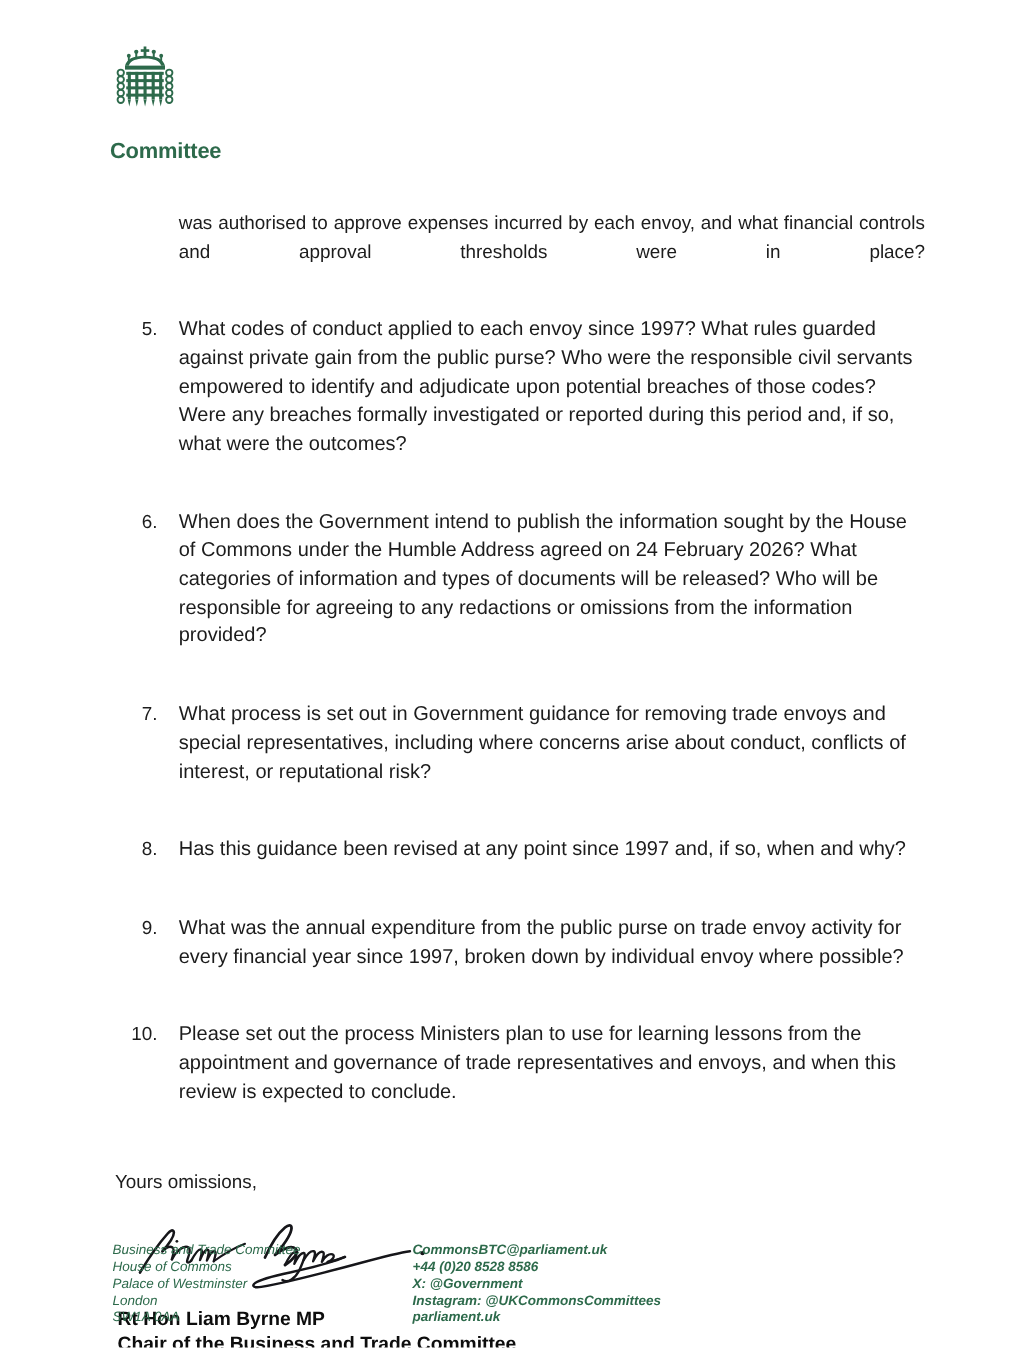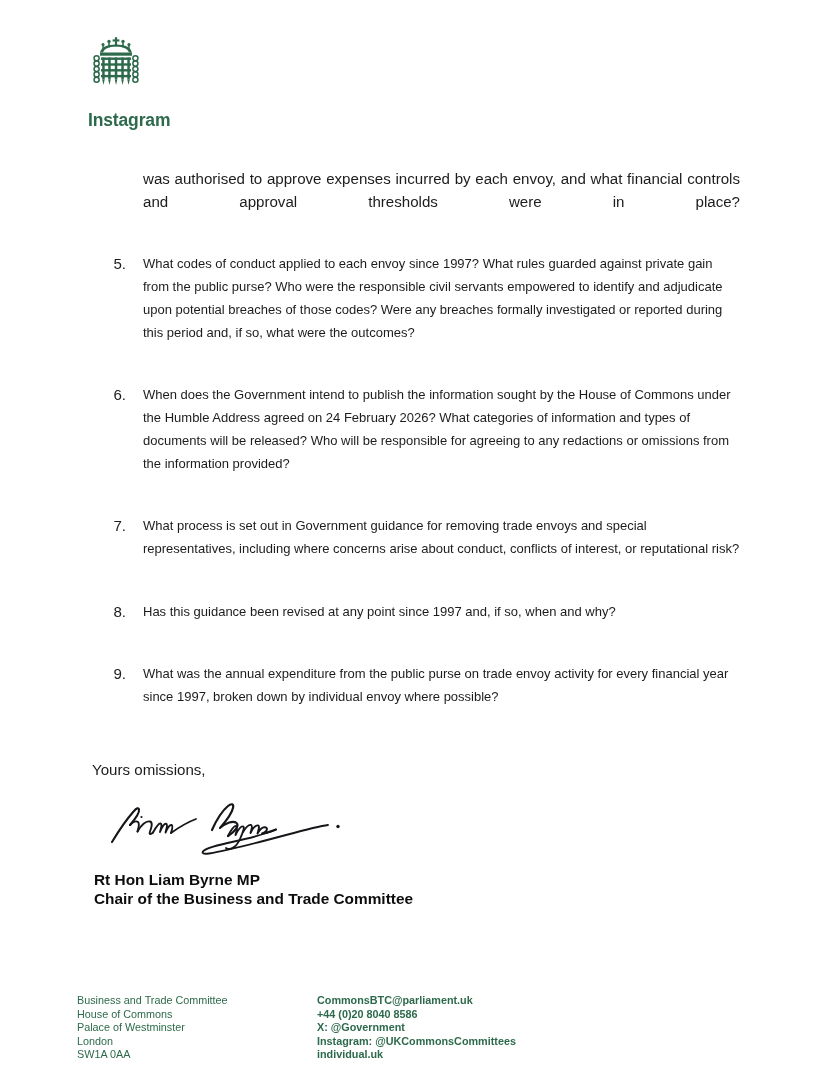--- a/index.html
+++ b/index.html
@@ -79,21 +79,21 @@
     position: absolute;
     left: 0;
     top: 0;
     width: 34px;
     text-align: right;
     font-size: 15.1px;
     line-height: 22.8px;
     color: #1c1c1c;
   }
   .qtext {
-    font-size: 13px;
+    font-size: 16px;
     line-height: 22.8px;
     text-align: justify;
     text-justify: inter-word;
     color: #1c1c1c;
   }
   
   .qtext::after, .para::after {
     content: "";
     display: inline-block;
     width: 100%;
@@ -128,27 +128,28 @@
     line-height: 19.5px;
     color: #0d0d0d;
   }
   .signoff .ln {
     display: block;
   }
 
   
   .footer {
     position: absolute;
-    left: 77px;
+    left: 90px;
     top: 994px;
     display: flex;
     gap: 24px;
     color: #2d6a4b;
     font-size: 10.8px;
     line-height: 13.6px;
+    font-style: italic;
   }
   .footer-col {
     display: block;
   }
   .footer-col.address {
     width: 172px;
   }
   .footer-col.contact {
     font-weight: bold;
     margin-left: 44px;
@@ -209,21 +210,21 @@
 
         <circle cx="47.4" cy="22.2" r="2.55" fill="none" stroke="#2d6a4b" stroke-width="1.5"></circle>
         <circle cx="47.4" cy="27.6" r="2.55" fill="none" stroke="#2d6a4b" stroke-width="1.5"></circle>
         <circle cx="47.4" cy="33.0" r="2.55" fill="none" stroke="#2d6a4b" stroke-width="1.5"></circle>
         <circle cx="47.4" cy="38.4" r="2.55" fill="none" stroke="#2d6a4b" stroke-width="1.5"></circle>
         <circle cx="47.4" cy="43.8" r="2.55" fill="none" stroke="#2d6a4b" stroke-width="1.5"></circle>
       </g>
     </svg>
 
     <div class="letterhead-title">
-      <span class="ln">Instagram</span>
+      <span class="ln">Committee</span>
     </div>
   </div>
 
   <div class="body">
 
     <p class="para continuation">was authorised to approve expenses incurred by each envoy, and what financial controls and approval thresholds were in place?</p>
 
     <ol class="qlist">
       <li class="qitem">
         <span class="qnum">5.</span>
@@ -237,20 +238,24 @@
         <span class="qnum">7.</span>
         <span class="qtext">What process is set out in Government guidance for removing trade envoys and special representatives, including where concerns arise about conduct, conflicts of interest, or reputational risk?</span>
       </li>
       <li class="qitem">
         <span class="qnum">8.</span>
         <span class="qtext">Has this guidance been revised at any point since 1997 and, if so, when and why?</span>
       </li>
       <li class="qitem">
         <span class="qnum">9.</span>
         <span class="qtext">What was the annual expenditure from the public purse on trade envoy activity for every financial year since 1997, broken down by individual envoy where possible?</span>
+      </li>
+      <li class="qitem">
+        <span class="qnum">10.</span>
+        <span class="qtext">Please set out the process Ministers plan to use for learning lessons from the appointment and governance of trade representatives and envoys, and when this review is expected to conclude.</span>
       </li>
     </ol>
 
 
     <div class="salutation">Yours omissions,</div>
 
     <svg class="signature" viewBox="0 0 270 62" aria-hidden="true">
       <g fill="none" stroke="#16161a" stroke-linecap="round" stroke-linejoin="round">
 
         <path d="M12 44 C18 34 26 22 34 13 C36.5 10 38.5 9.5 39 11.5 C39.6 14 36 20 30 27" stroke-width="2.1"></path>
@@ -285,20 +290,20 @@
   <div class="footer">
     <div class="footer-col address">
       <span class="ln">Business and Trade Committee</span>
       <span class="ln">House of Commons</span>
       <span class="ln">Palace of Westminster</span>
       <span class="ln">London</span>
       <span class="ln">SW1A 0AA</span>
     </div>
     <div class="footer-col contact">
       <span class="ln">CommonsBTC@parliament.uk</span>
-      <span class="ln">+44 (0)20 8040 8586</span>
+      <span class="ln">+44 (0)20 8528 8586</span>
       <span class="ln">X: @Government</span>
       <span class="ln">Instagram: @UKCommonsCommittees</span>
-      <span class="ln">individual.uk</span>
+      <span class="ln">parliament.uk</span>
     </div>
   </div>
 
 </div>
 
 </body></html>

